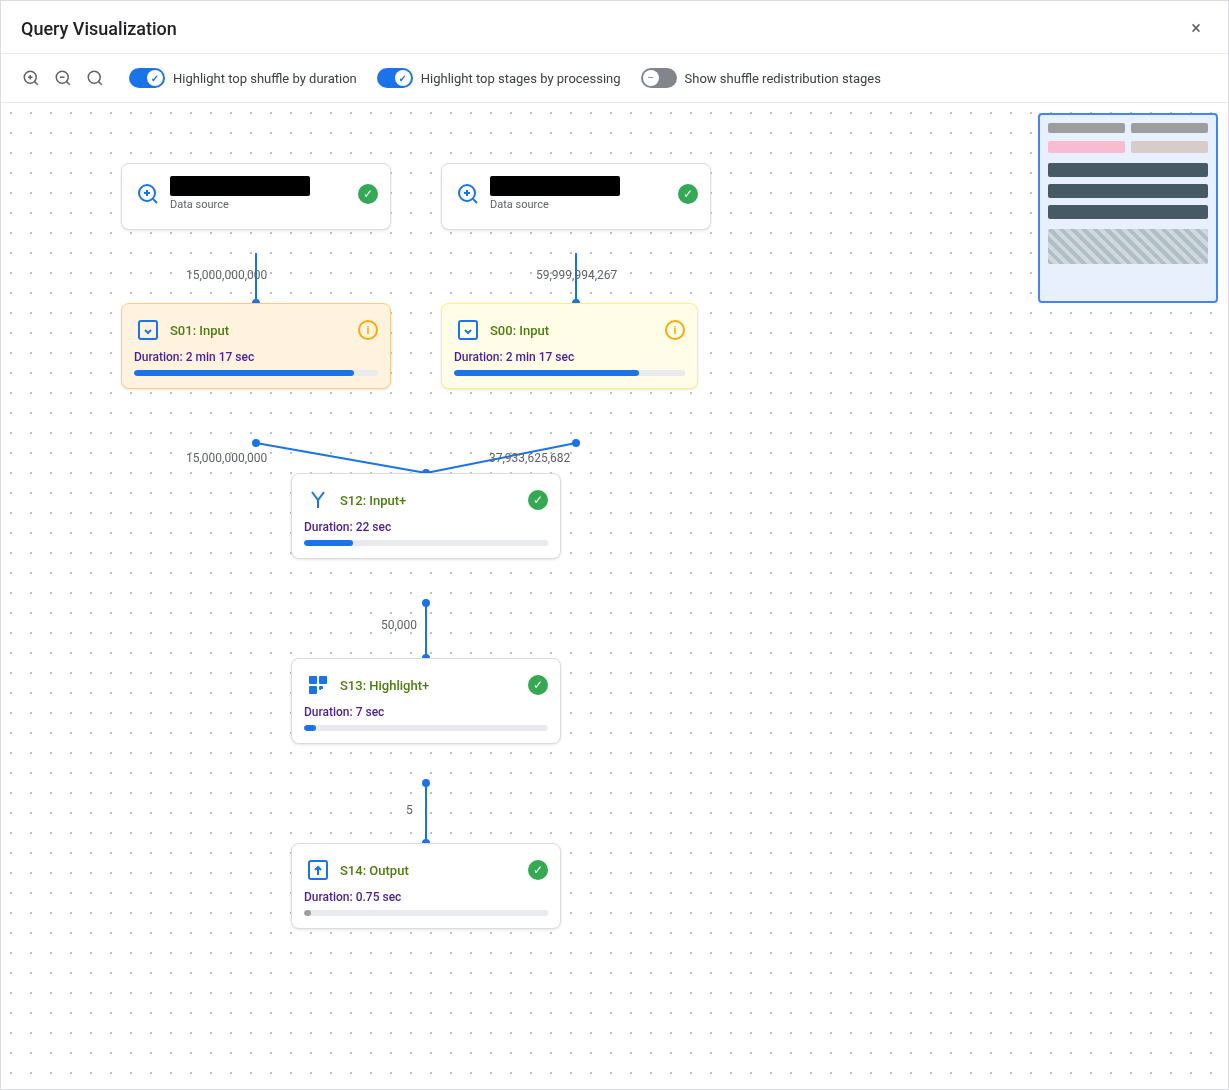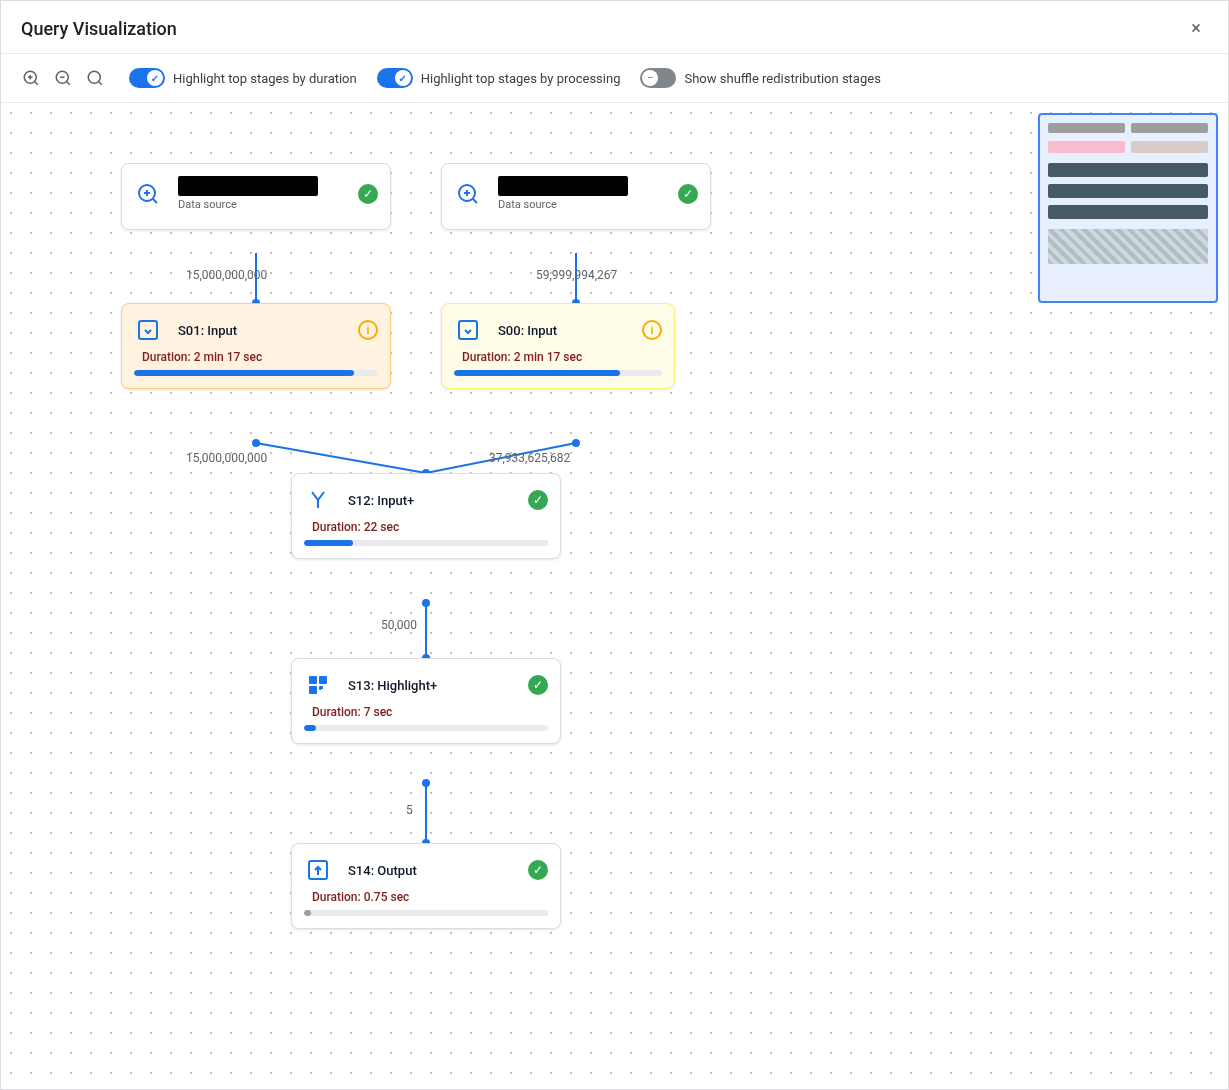--- a/index.html
+++ b/index.html
@@ -147,38 +147,38 @@
       background: #fff;
       border: 1px solid #dadce0;
       border-radius: 8px;
       padding: 12px;
       box-shadow: 0 1px 3px rgba(0,0,0,0.1);
     }
 
     .node-header {
       display: flex;
       align-items: center;
-      gap: 16px;
+      gap: 8px;
       margin-bottom: 6px;
     }
 
     .node-icon {
       width: 28px;
       height: 28px;
       display: flex;
       align-items: center;
       justify-content: center;
       color: #1a73e8;
       font-size: 18px;
       flex-shrink: 0;
     }
 
     .node-title {
       font-size: 13px;
-      color: #0f172a;
+      color: #4d7c0f;
       font-weight: 500;
       flex: 1;
     }
 
     .node-title-small {
       font-size: 11px;
       color: #5f6368;
       font-weight: 400;
     }
 
@@ -204,24 +204,23 @@
       align-items: center;
       justify-content: center;
       color: #f9ab00;
       font-size: 11px;
       font-weight: bold;
       flex-shrink: 0;
     }
 
     .node-duration {
       font-size: 12px;
-      color: #7f1d1d;
+      color: #4c1d95;
       margin-bottom: 6px;
       font-weight: 500;
-      margin-left: 8px;
     }
 
     .progress-bar-container {
       height: 6px;
       background: #e8eaed;
       border-radius: 3px;
       overflow: hidden;
     }
 
     .progress-bar {
@@ -256,21 +255,21 @@
       left: 120px;
       top: 200px;
       width: 270px;
       background: #fff3e0;
       border-color: #ffcc80;
     }
 
     .node-s00 {
       left: 440px;
       top: 200px;
-      width: 234px;
+      width: 257px;
       background: #fffde7;
       border-color: #fff176;
     }
 
     
     .node-s12 {
       left: 290px;
       top: 370px;
       width: 270px;
     }
@@ -346,21 +345,21 @@
         </svg>
       </div>
     </div>
 
     <div class="toggle-group">
       <div class="toggle">
         <div class="toggle-knob">
           <span class="toggle-check">✓</span>
         </div>
       </div>
-      <span>Highlight top stages by duration</span>
+      <span>Highlight top shuffle by duration</span>
     </div>
 
     <div class="toggle-group">
       <div class="toggle">
         <div class="toggle-knob">
           <span class="toggle-check">✓</span>
         </div>
       </div>
       <span>Highlight top stages by processing</span>
     </div>

